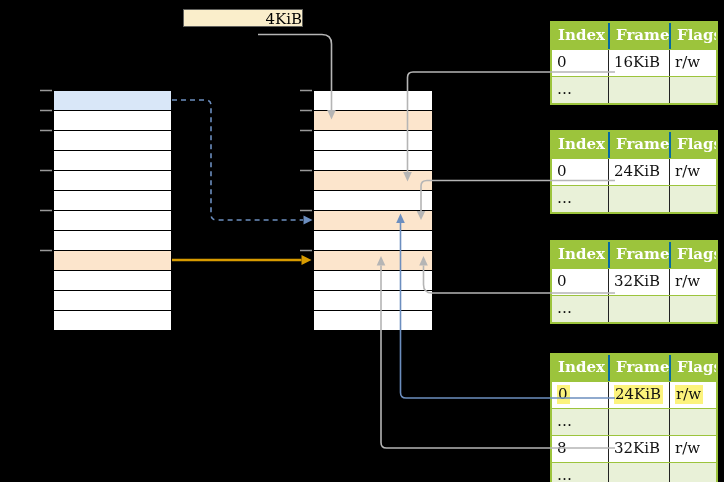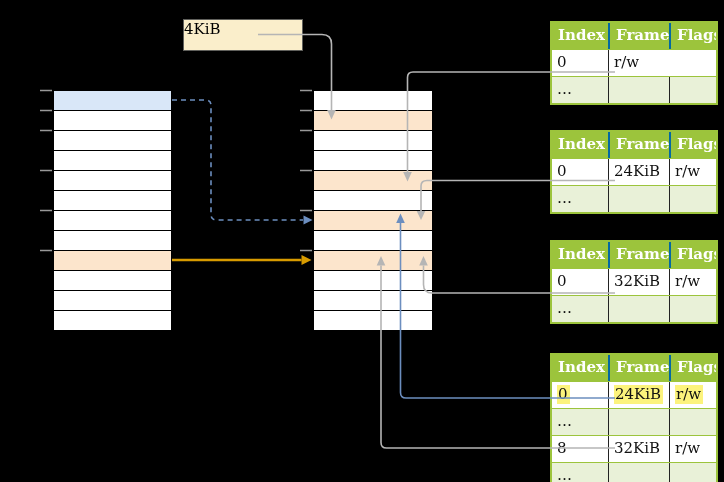--- a/index.html
+++ b/index.html
@@ -16,23 +16,23 @@
   }
   #vm-table{left:53px;top:90px;width:119px;height:241px;}
   #pm-table{left:313px;top:90px;width:120px;height:241px;}
   .mem-row{flex:1;background:#fff;}
   .mem-row + .mem-row{border-top:1px solid #000;}
   .fill-blue{background:var(--row-blue);}
   .fill-orange{background:var(--row-orange);}
 
   
   #legend-box{
-    position:absolute;left:183px;top:19px;width:120px;height:32px;
+    position:absolute;left:183px;top:9px;width:120px;height:18px;
     background:var(--box-cream);border:1px solid #60605c;box-sizing:border-box;
-    text-align:left;font-size:15px;line-height:19px;color:#000;z-index:2;
+    text-align:right;font-size:15px;line-height:19px;color:#000;z-index:2;
   }
 
   
   .ptable{
     position:absolute;width:168px;border:2px solid var(--header-green);
     box-sizing:border-box;background:#fff;z-index:2;
   }
   .pt-header{display:flex;height:26px;background:var(--header-green);}
   .pt-hcell{
     box-sizing:border-box;padding:3px 0 0 6px;color:#fff;font-weight:bold;
@@ -103,20 +103,21 @@
     </div>
 
   <div class="ptable" style="left:550px;top:21px">
       <div class="pt-header">
         <div class="pt-hcell col0">Index</div>
         <div class="pt-hcell col1">Frame</div>
         <div class="pt-hcell col2">Flags</div>
       </div>
       <div class="pt-row white">
         <div class="pt-cell col0">0</div>
+        <div class="pt-cell col1">16KiB</div>
         <div class="pt-cell col2">r/w</div>
       </div>
       <div class="pt-row green">
         <div class="pt-cell col0">…</div>
         <div class="pt-cell col1"></div>
         <div class="pt-cell col2"></div>
       </div>
     </div>
   <div class="ptable" style="left:550px;top:130px">
       <div class="pt-header">

